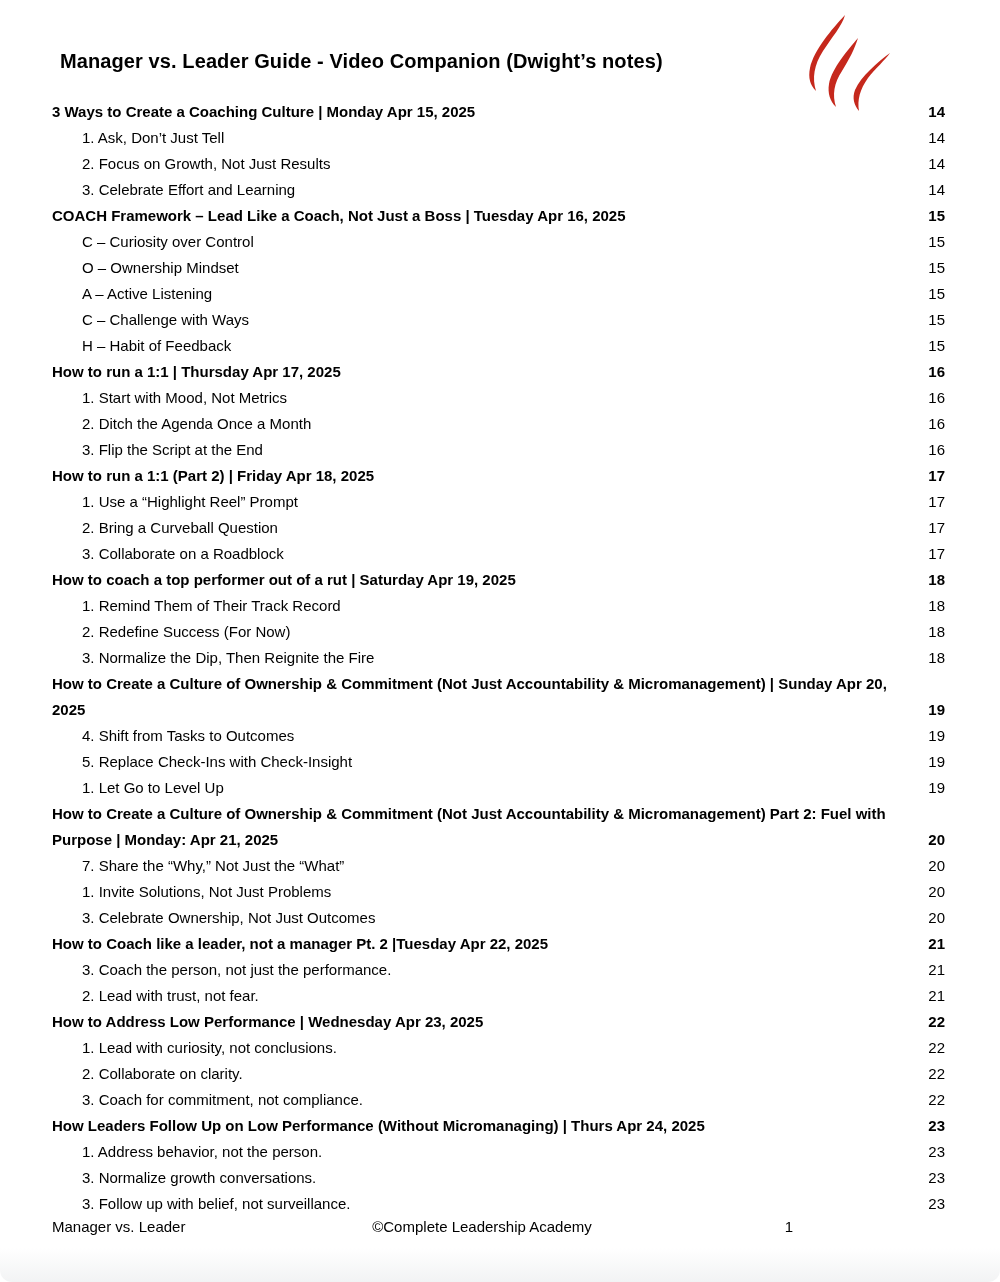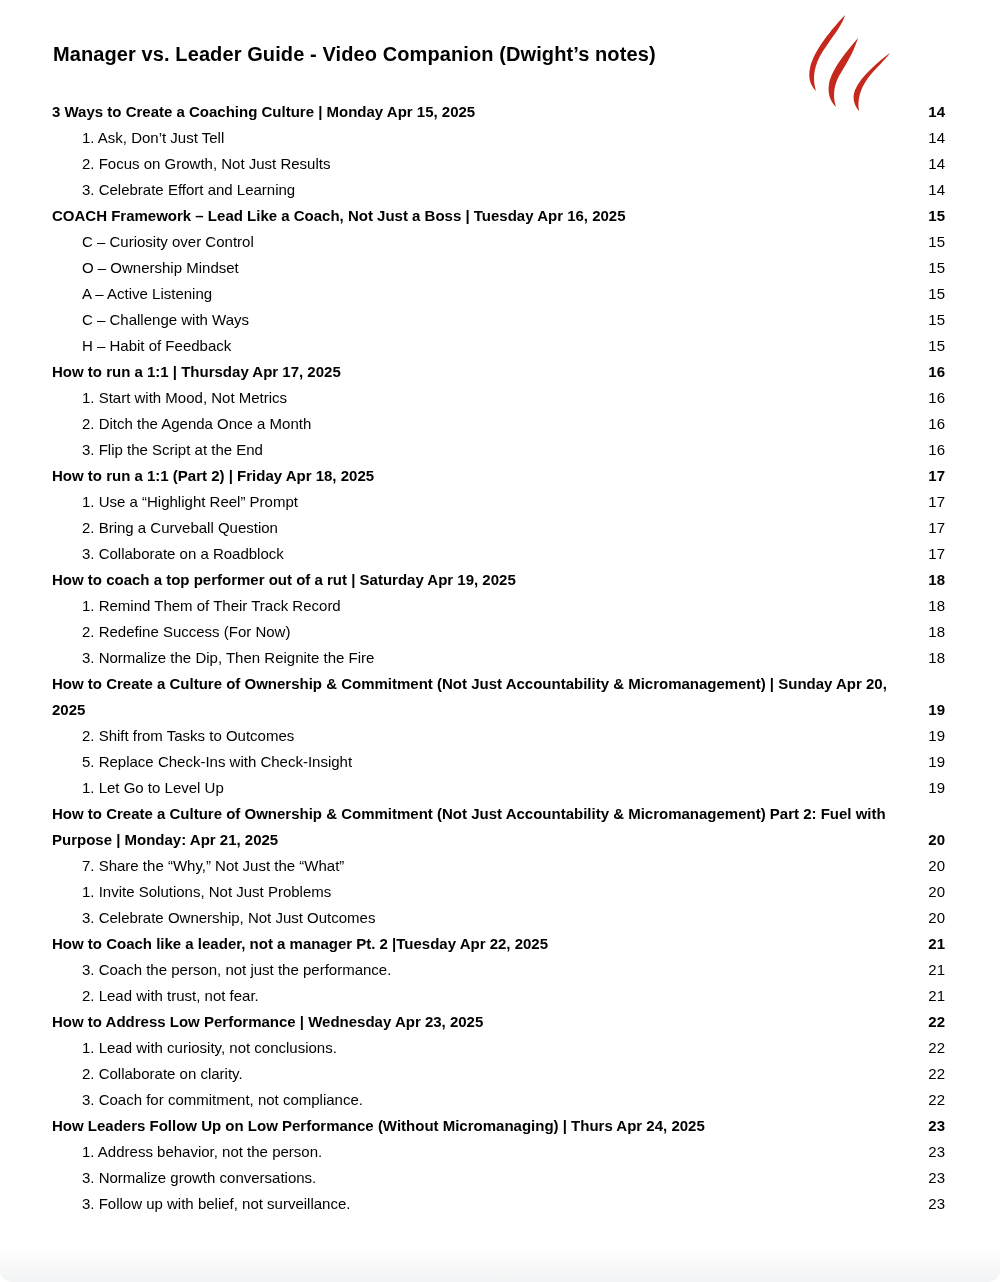--- a/index.html
+++ b/index.html
@@ -1,21 +1,21 @@
 <!DOCTYPE html>
 <html><head>
 <meta charset="utf-8">
 <style>
   html,body { margin:0; padding:0; background:#ffffff; }
   .page {
     position:relative; width:1000px; height:1282px; background:#ffffff;
     font-family:"Liberation Sans", sans-serif; color:#000000; overflow:hidden;
   }
   .doc-title {
-    position:absolute; left:52px; top:42px; margin:1px;
+    position:absolute; left:52px; top:42px; margin:8px;
     font-size:20px; font-weight:bold; letter-spacing:0.1px; white-space:nowrap;
   }
   .logo { position:absolute; left:800px; top:12px; width:105px; height:104px; }
   .toc { position:absolute; left:52px; top:99px; width:893px; }
   .row { display:flex; align-items:flex-end; font-size:15px; line-height:26px; cursor:pointer; }
   .row .label { flex:1 1 auto; }
   .row .pagenum { flex:0 0 26px; width:26px; text-align:right; }
   .row.heading { font-weight:bold; }
   .row.item .label { padding-left:30px; }
   .footer { position:absolute; top:1212px; left:0; width:1000px; height:30px; font-size:15px; line-height:30px; }
@@ -128,21 +128,21 @@
   </div>
       <div class="row item">
     <span class="label">3. Normalize the Dip, Then Reignite the Fire</span>
     <span class="pagenum">18</span>
   </div>
       <div class="row heading">
     <span class="label">How to Create a Culture of Ownership &amp; Commitment (Not Just Accountability &amp; Micromanagement) | Sunday Apr 20, 2025</span>
     <span class="pagenum">19</span>
   </div>
       <div class="row item">
-    <span class="label">2. Shift from Tasks to Outcomes</span>
+    <span class="label">4. Shift from Tasks to Outcomes</span>
     <span class="pagenum">19</span>
   </div>
       <div class="row item">
     <span class="label">5. Replace Check-Ins with Check-Insight</span>
     <span class="pagenum">19</span>
   </div>
       <div class="row item">
     <span class="label">1. Let Go to Level Up</span>
     <span class="pagenum">19</span>
   </div>
@@ -201,15 +201,20 @@
       <div class="row item">
     <span class="label">3. Normalize growth conversations.</span>
     <span class="pagenum">23</span>
   </div>
       <div class="row item">
     <span class="label">3. Follow up with belief, not surveillance.</span>
     <span class="pagenum">23</span>
   </div>
     </main>
 
+  <footer class="footer">
+    <span class="f-left">Manager vs. Leader</span>
+    <span class="f-center">©Complete Leadership Academy</span>
+    <span class="f-page">1</span>
+  </footer>
 
   <div class="page-bottom-fade"></div>
 </div>
 
 </body></html>

